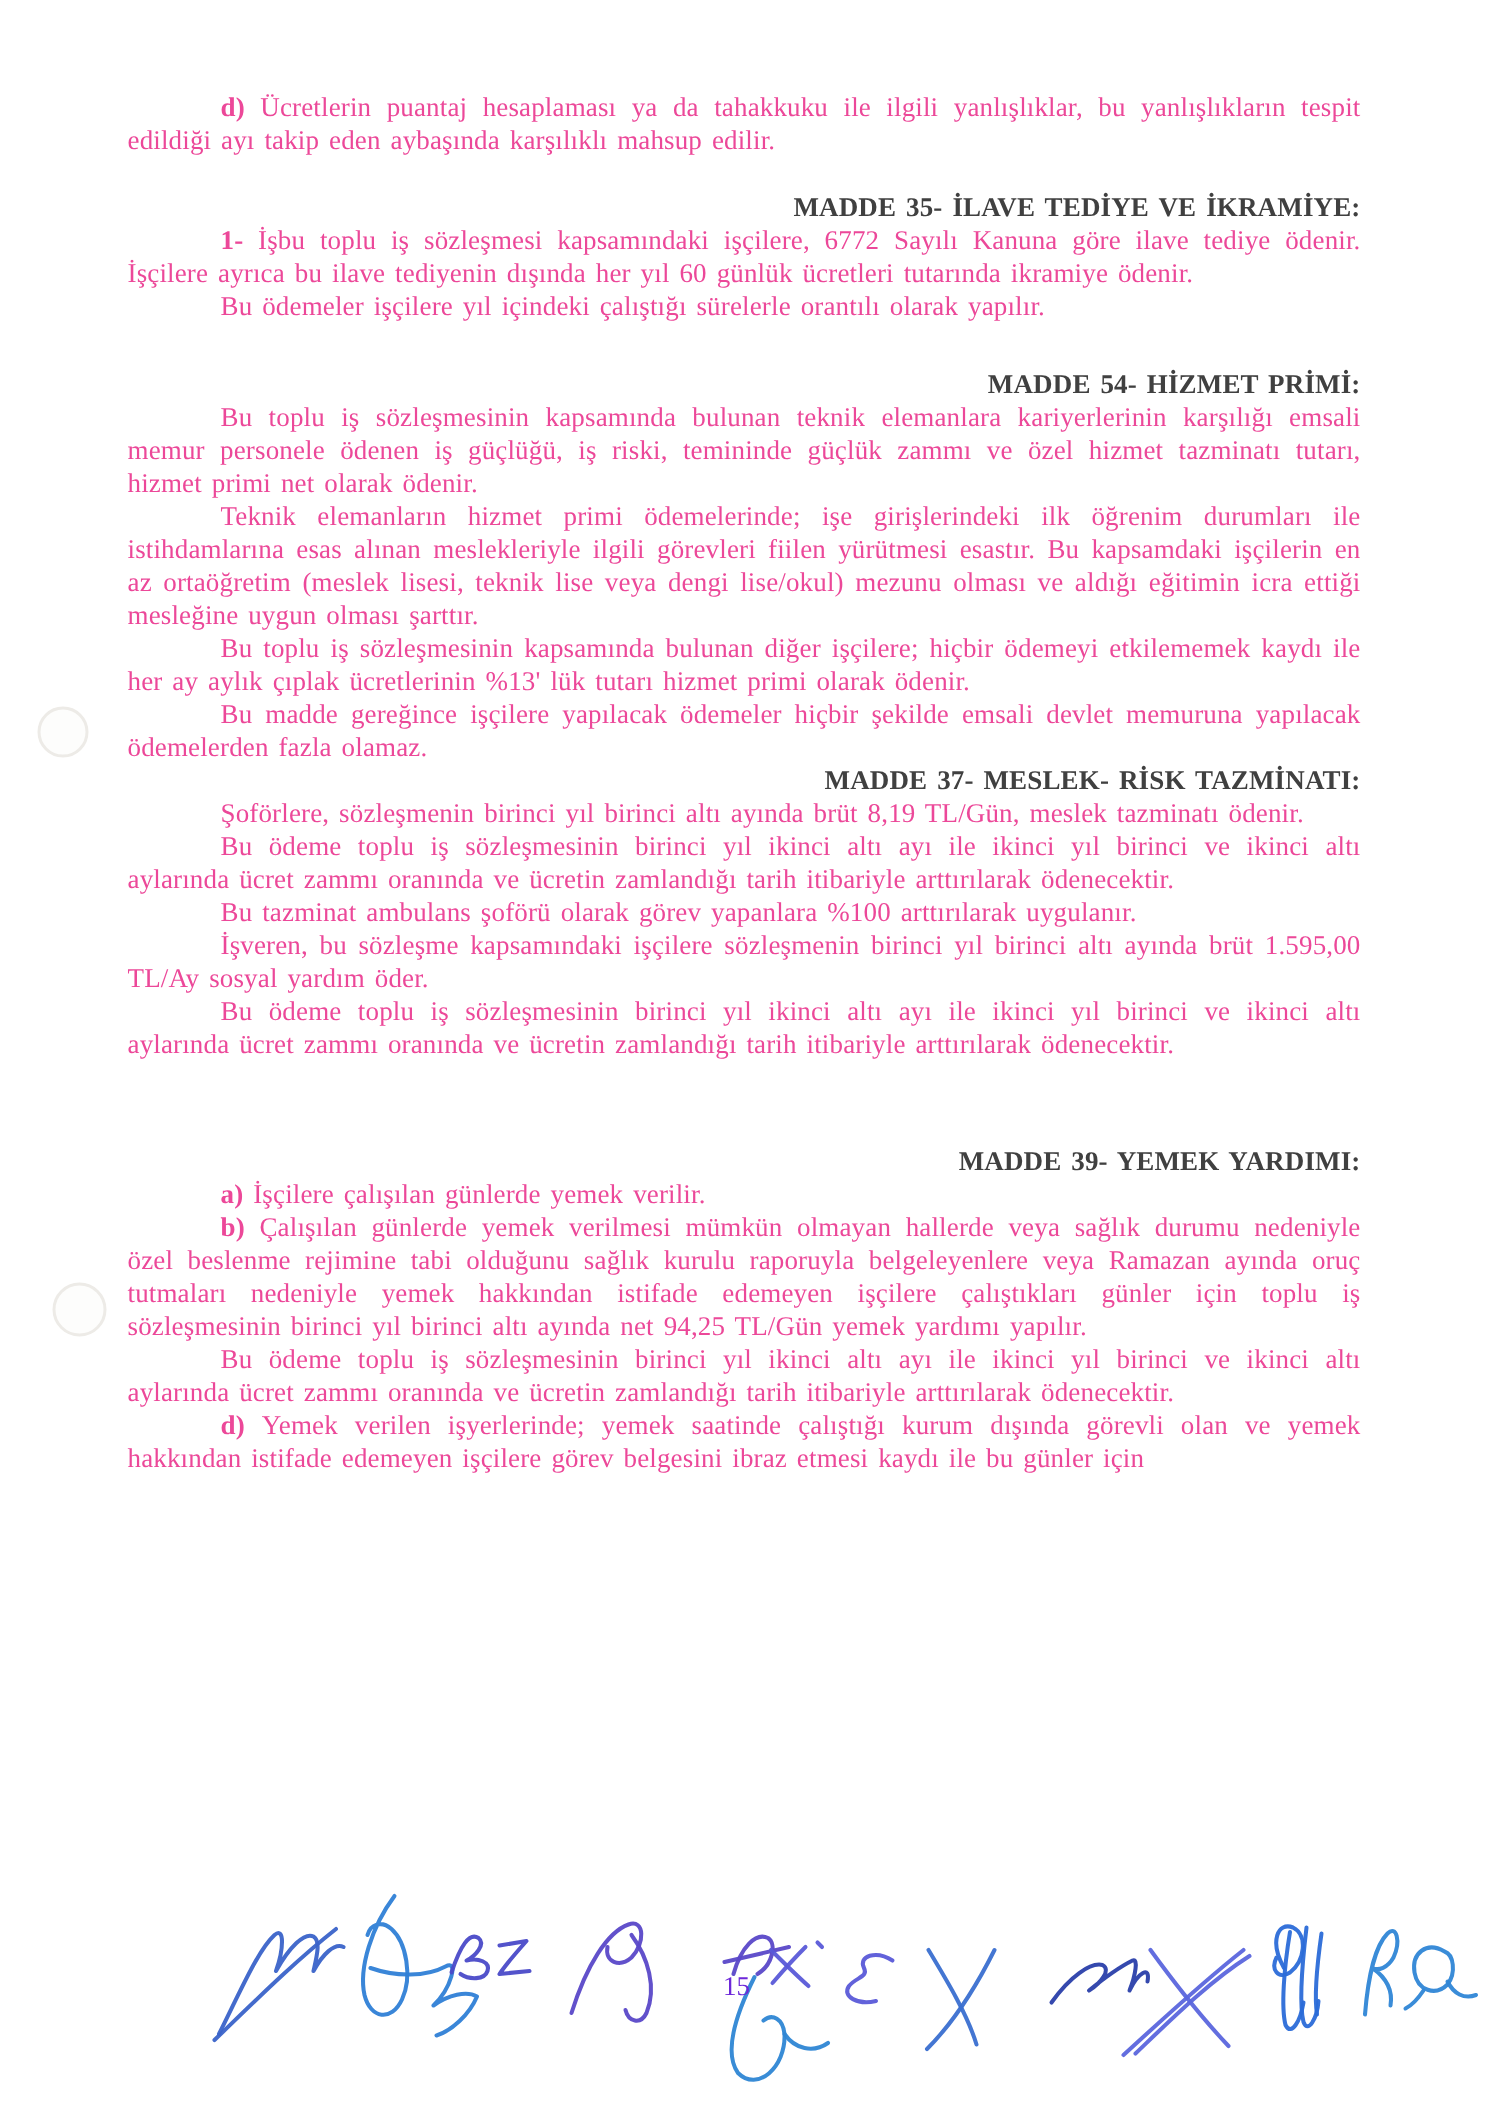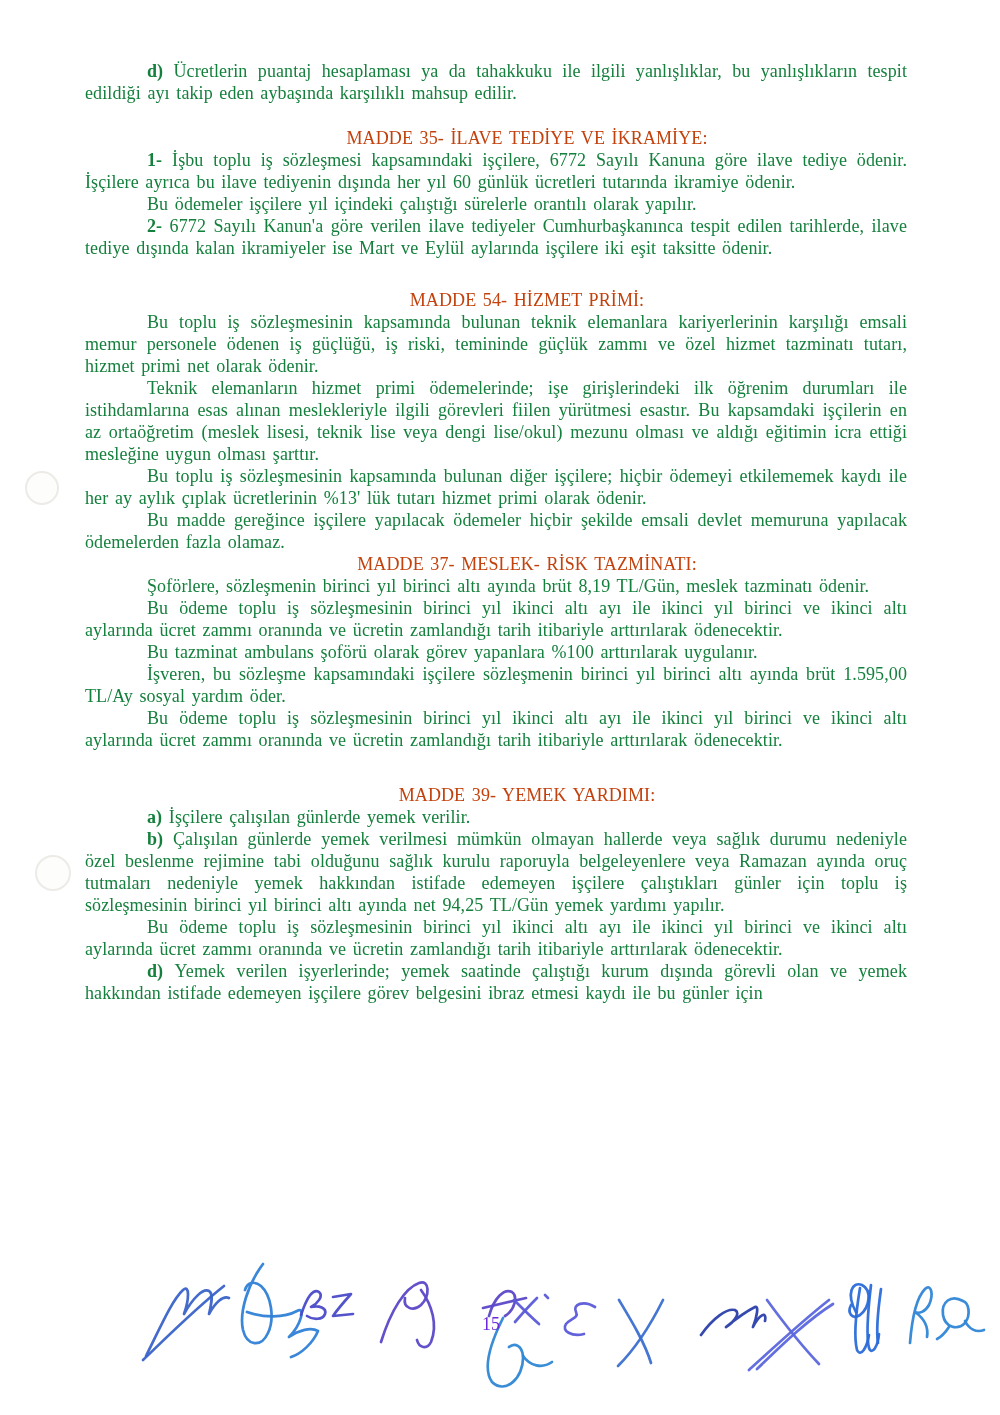--- a/index.html
+++ b/index.html
@@ -15,26 +15,26 @@
     position:absolute;left:85px;top:60px;width:822px;
   }
   .content p{
     margin:0;
     font-size:18px;
     line-height:22px;
     text-align:justify;
     text-indent:62px;
     word-spacing:2px;
     letter-spacing:0.1px;
-    color:#15803d;
+    color:#ec4899;
   }
   .content p.heading{
-    font-weight:normal;
-    text-align:center;
-    color:#c2410c;
+    font-weight:bold;
+    text-align:right;
+    color:#404040;
   }
   .content p .lead{font-weight:bold;}
   .punch{
     position:absolute;
     border-radius:50%;
     border:2px solid #edebe7;
     background:#fdfdfc;
   }
   .punch.p1{left:25px;top:471px;width:30px;height:30px;}
   .punch.p2{left:35px;top:855px;width:32px;height:32px;}
@@ -60,33 +60,32 @@
 <div class="page">
 
   <div class="punch p1"></div>
   <div class="punch p2"></div>
 
   <div class="content" id="doc-content">
       <p class="body"><span class="lead">d) </span><span class="txt">Ücretlerin puantaj hesaplaması ya da tahakkuku ile ilgili yanlışlıklar, bu yanlışlıkların tespit edildiği ayı takip eden aybaşında karşılıklı mahsup edilir.</span></p>
       <p class="heading" style="margin-top: 23px;"><span class="lead"></span><span class="txt">MADDE 35- İLAVE TEDİYE VE İKRAMİYE:</span></p>
       <p class="body"><span class="lead">1- </span><span class="txt">İşbu toplu iş sözleşmesi kapsamındaki işçilere, 6772 Sayılı Kanuna göre ilave tediye ödenir. İşçilere ayrıca bu ilave tediyenin dışında her yıl 60 günlük ücretleri tutarında ikramiye ödenir.</span></p>
       <p class="body"><span class="lead"></span><span class="txt">Bu ödemeler işçilere yıl içindeki çalıştığı sürelerle orantılı olarak yapılır.</span></p>
-      <p class="body"><span class="lead">2- </span><span class="txt">6772 Sayılı Kanun'a göre verilen ilave tediyeler Cumhurbaşkanınca tespit edilen tarihlerde, ilave tediye dışında kalan ikramiyeler ise Mart ve Eylül aylarında işçilere iki eşit taksitte ödenir.</span></p>
       <p class="heading" style="margin-top: 30px;"><span class="lead"></span><span class="txt">MADDE 54- HİZMET PRİMİ:</span></p>
       <p class="body"><span class="lead"></span><span class="txt">Bu toplu iş sözleşmesinin kapsamında bulunan teknik elemanlara kariyerlerinin karşılığı emsali memur personele ödenen iş güçlüğü, iş riski, temininde güçlük zammı ve özel hizmet tazminatı tutarı, hizmet primi net olarak ödenir.</span></p>
       <p class="body"><span class="lead"></span><span class="txt">Teknik elemanların hizmet primi ödemelerinde; işe girişlerindeki ilk öğrenim durumları ile istihdamlarına esas alınan meslekleriyle ilgili görevleri fiilen yürütmesi esastır. Bu kapsamdaki işçilerin en az ortaöğretim (meslek lisesi, teknik lise veya dengi lise/okul) mezunu olması ve aldığı eğitimin icra ettiği mesleğine uygun olması şarttır.</span></p>
       <p class="body"><span class="lead"></span><span class="txt">Bu toplu iş sözleşmesinin kapsamında bulunan diğer işçilere; hiçbir ödemeyi etkilememek kaydı ile her ay aylık çıplak ücretlerinin %13' lük tutarı hizmet primi olarak ödenir.</span></p>
       <p class="body"><span class="lead"></span><span class="txt">Bu madde gereğince işçilere yapılacak ödemeler hiçbir şekilde emsali devlet memuruna yapılacak ödemelerden fazla olamaz.</span></p>
       <p class="heading"><span class="lead"></span><span class="txt">MADDE 37- MESLEK- RİSK TAZMİNATI:</span></p>
       <p class="body"><span class="lead"></span><span class="txt">Şoförlere, sözleşmenin birinci yıl birinci altı ayında brüt 8,19 TL/Gün, meslek tazminatı ödenir.</span></p>
       <p class="body"><span class="lead"></span><span class="txt">Bu ödeme toplu iş sözleşmesinin birinci yıl ikinci altı ayı ile ikinci yıl birinci ve ikinci altı aylarında ücret zammı oranında ve ücretin zamlandığı tarih itibariyle arttırılarak ödenecektir.</span></p>
       <p class="body"><span class="lead"></span><span class="txt">Bu tazminat ambulans şoförü olarak görev yapanlara %100 arttırılarak uygulanır.</span></p>
       <p class="body"><span class="lead"></span><span class="txt">İşveren, bu sözleşme kapsamındaki işçilere sözleşmenin birinci yıl birinci altı ayında brüt 1.595,00 TL/Ay sosyal yardım öder.</span></p>
       <p class="body"><span class="lead"></span><span class="txt">Bu ödeme toplu iş sözleşmesinin birinci yıl ikinci altı ayı ile ikinci yıl birinci ve ikinci altı aylarında ücret zammı oranında ve ücretin zamlandığı tarih itibariyle arttırılarak ödenecektir.</span></p>
-      <p class="heading" style="margin-top: 33px;"><span class="lead"></span><span class="txt">MADDE 39- YEMEK YARDIMI:</span></p>
+      <p class="heading" style="margin-top: 56px;"><span class="lead"></span><span class="txt">MADDE 39- YEMEK YARDIMI:</span></p>
       <p class="body"><span class="lead">a) </span><span class="txt">İşçilere çalışılan günlerde yemek verilir.</span></p>
       <p class="body"><span class="lead">b) </span><span class="txt">Çalışılan günlerde yemek verilmesi mümkün olmayan hallerde veya sağlık durumu nedeniyle özel beslenme rejimine tabi olduğunu sağlık kurulu raporuyla belgeleyenlere veya Ramazan ayında oruç tutmaları nedeniyle yemek hakkından istifade edemeyen işçilere çalıştıkları günler için toplu iş sözleşmesinin birinci yıl birinci altı ayında net 94,25 TL/Gün yemek yardımı yapılır.</span></p>
       <p class="body"><span class="lead"></span><span class="txt">Bu ödeme toplu iş sözleşmesinin birinci yıl ikinci altı ayı ile ikinci yıl birinci ve ikinci altı aylarında ücret zammı oranında ve ücretin zamlandığı tarih itibariyle arttırılarak ödenecektir.</span></p>
       <p class="body"><span class="lead">d) </span><span class="txt">Yemek verilen işyerlerinde; yemek saatinde çalıştığı kurum dışında görevli olan ve yemek hakkından istifade edemeyen işçilere görev belgesini ibraz etmesi kaydı ile bu günler için</span></p>
     </div>
 
   <svg class="sig-strip" viewBox="0 0 1000 165" xmlns="http://www.w3.org/2000/svg">
     <g>
       <path d="M146,106 C160,78 172,50 183,40 C190,34 189,50 184,64 C193,48 203,38 209,41 C214,44 211,55 209,64 C215,53 223,45 229,48" stroke="#3a63c9"></path>
       <path d="M143,110 C168,86 196,58 224,36" stroke="#3a63c9"></path>

